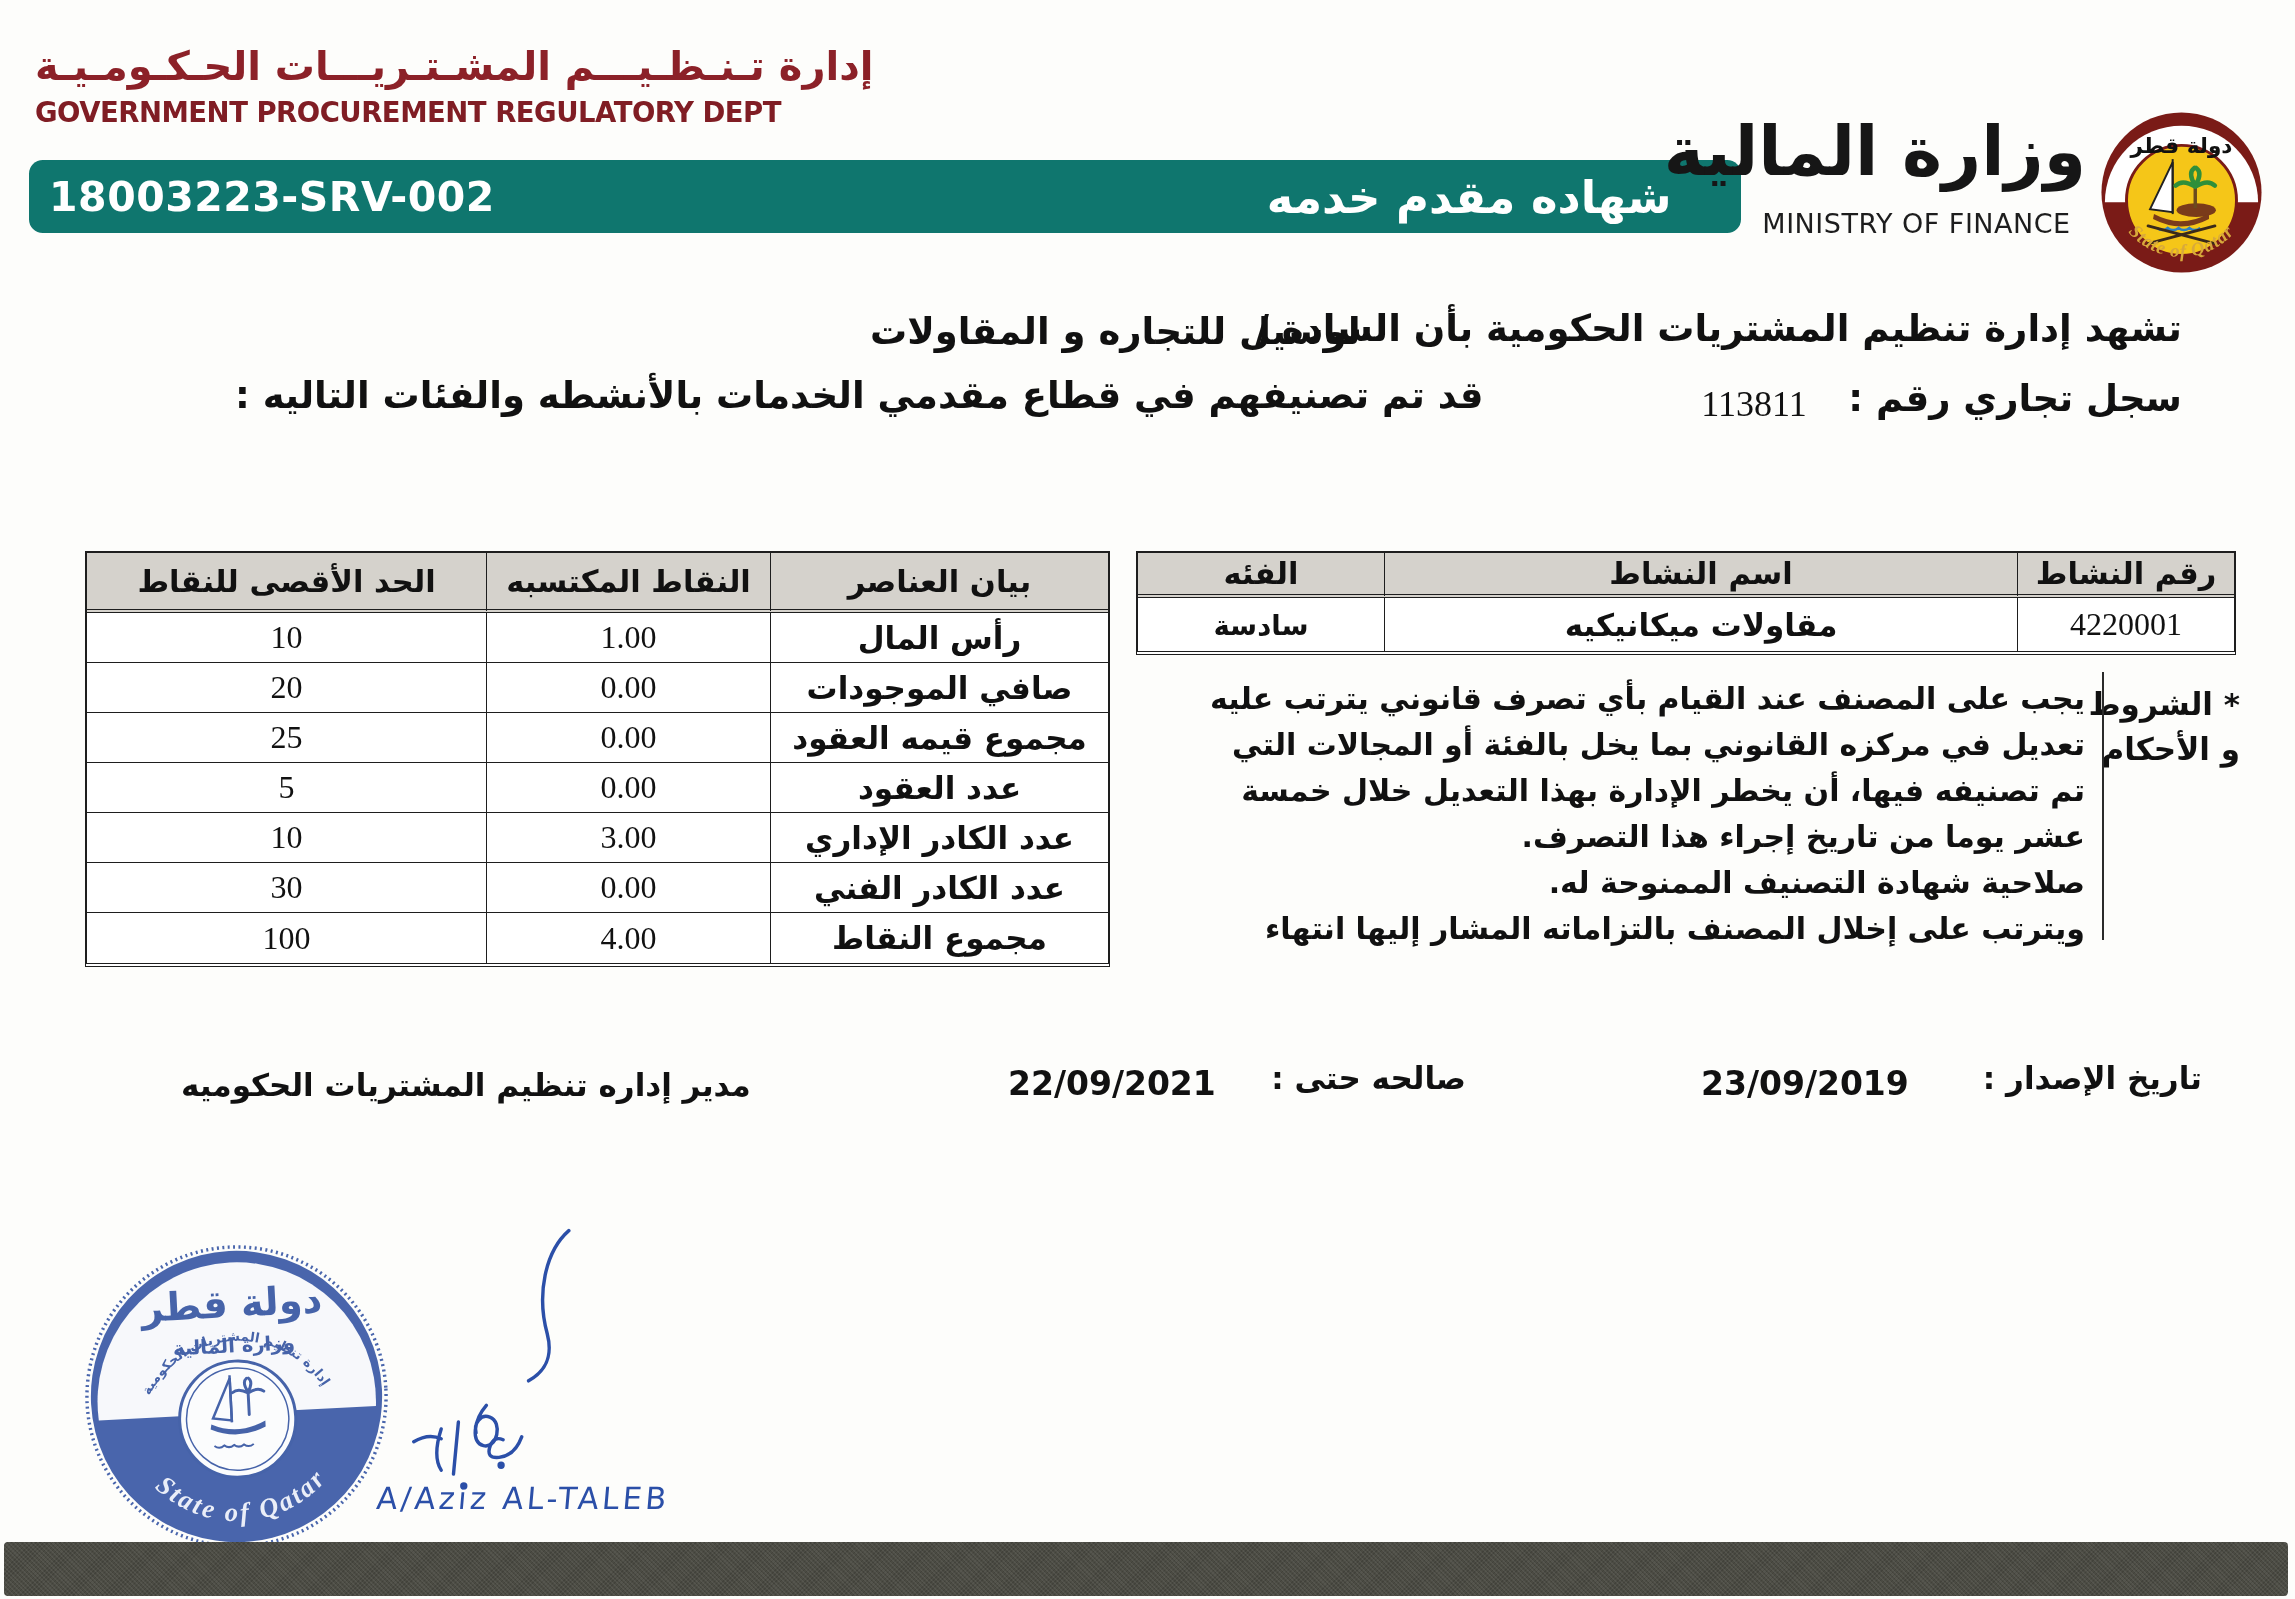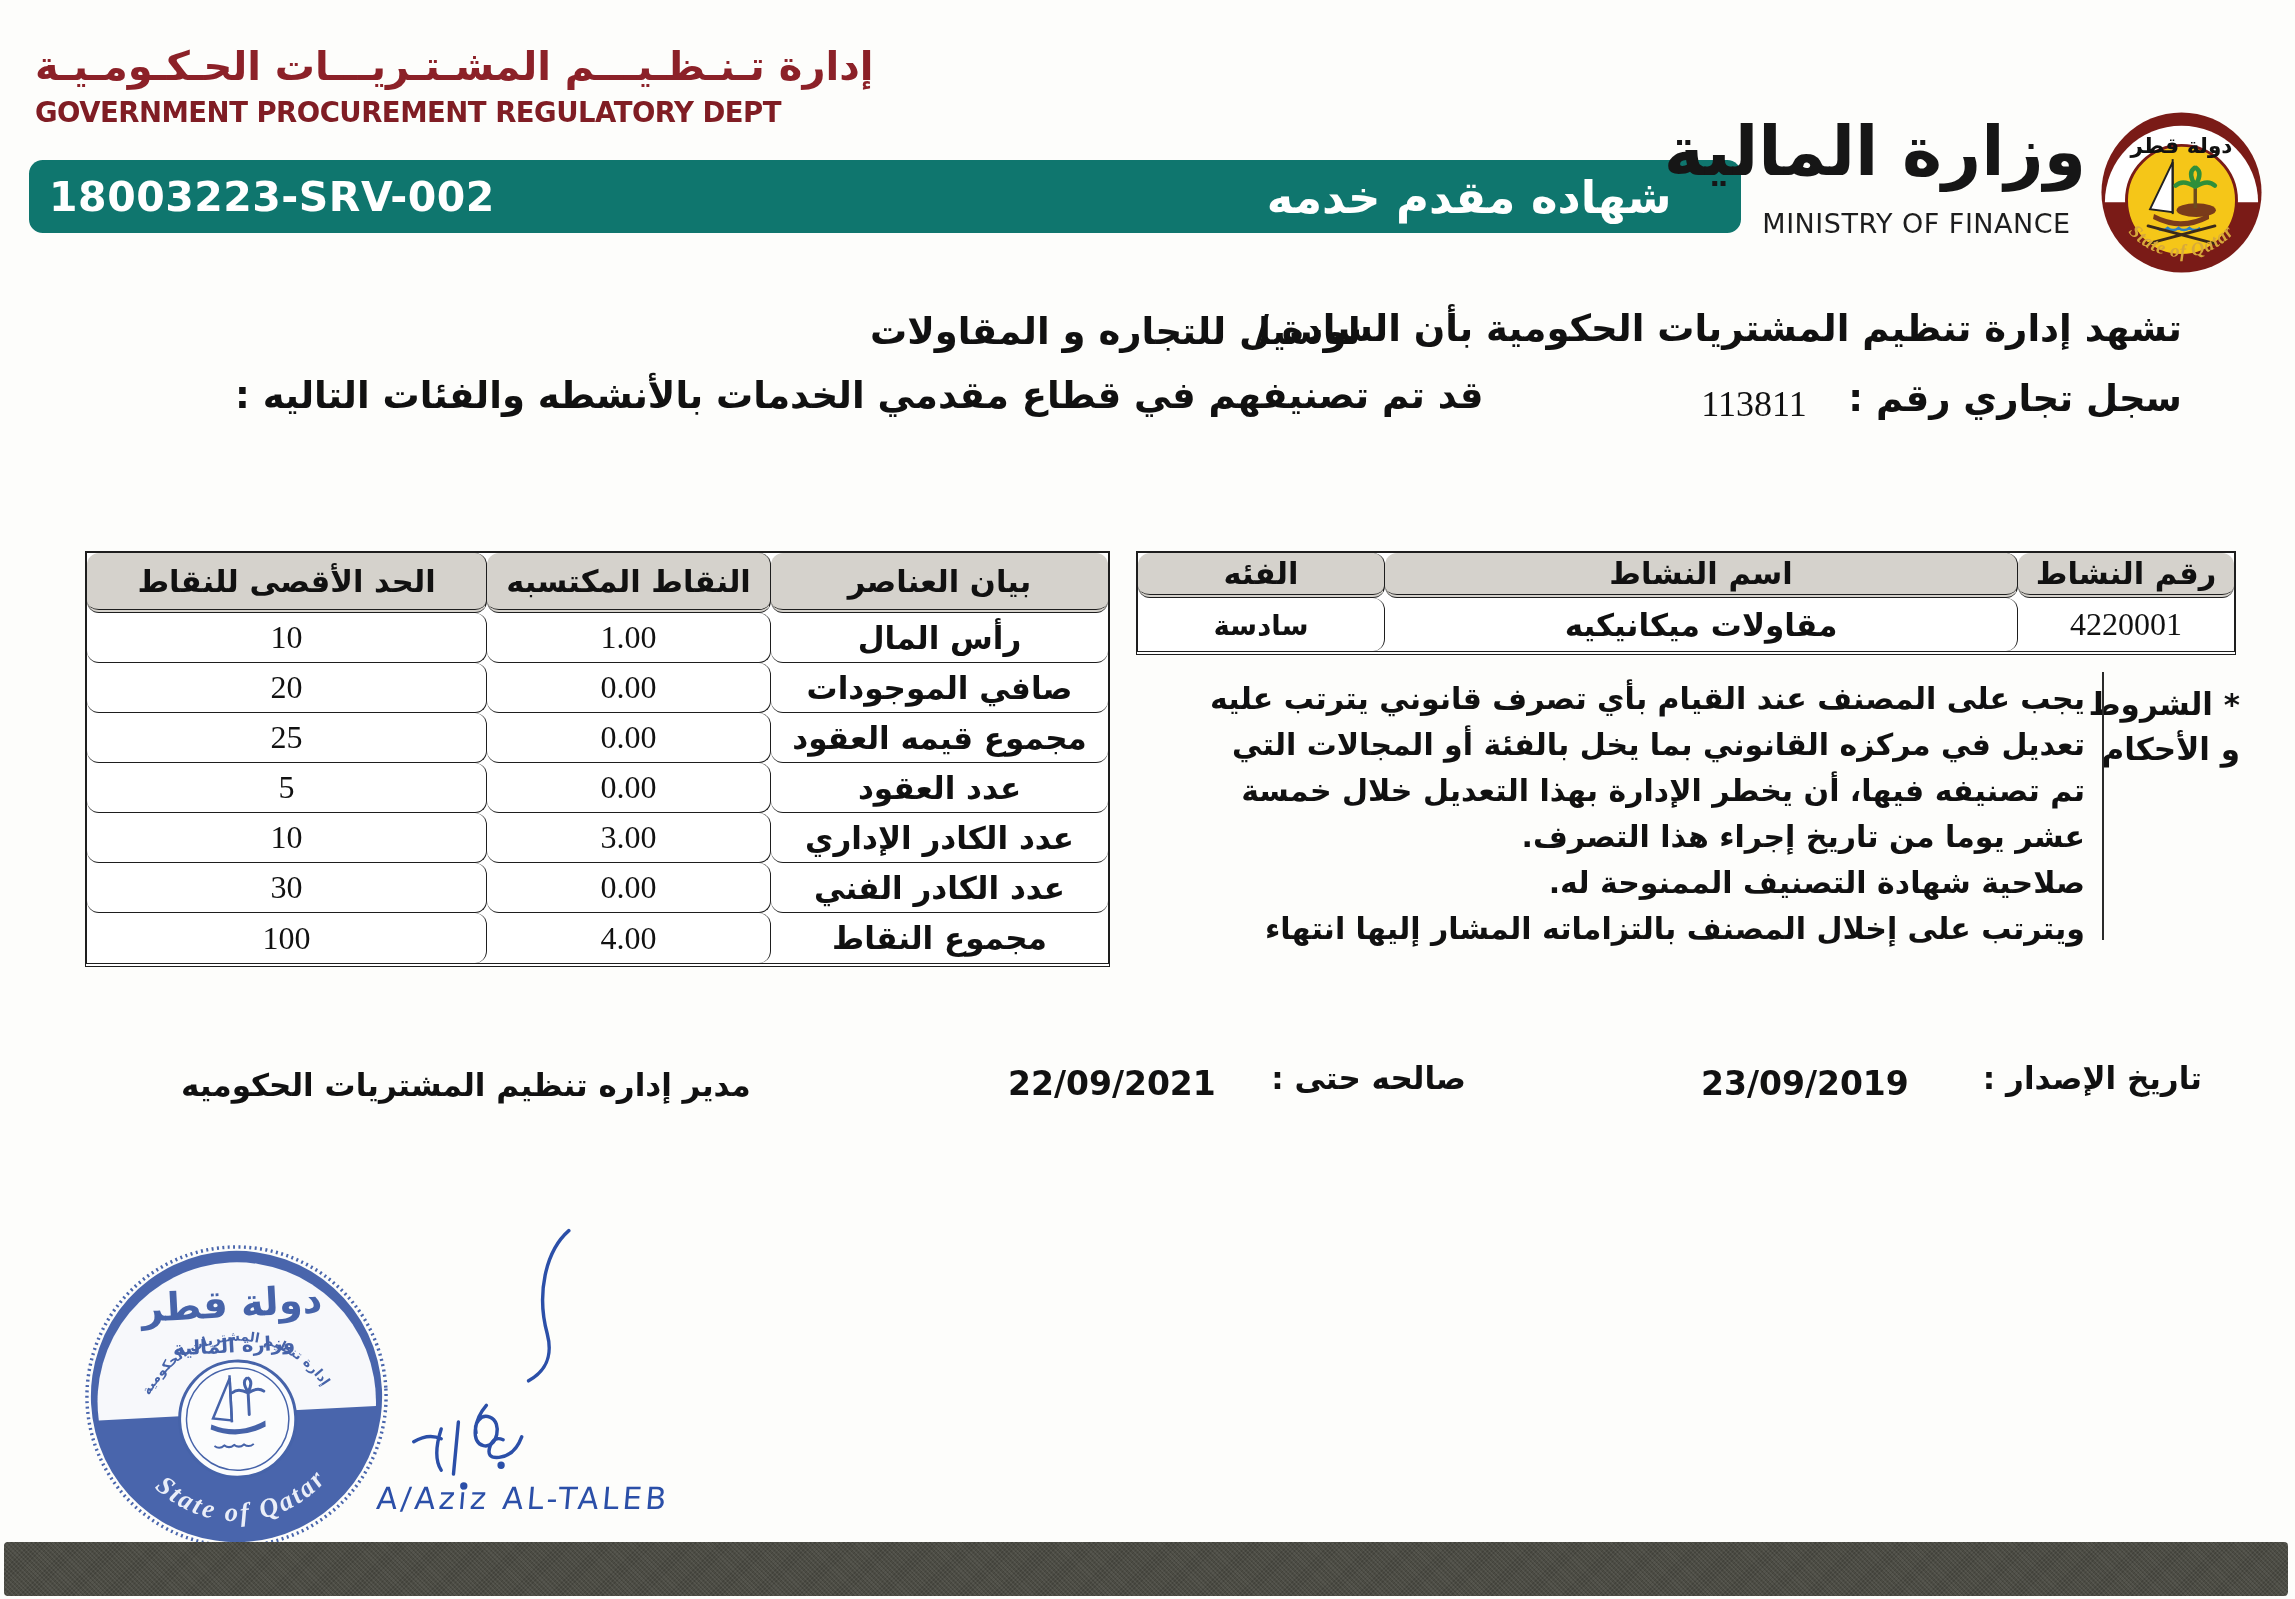--- a/index.html
+++ b/index.html
@@ -54,21 +54,21 @@
   }
   .intro-line2{position:absolute;left:235px;top:374px;font-size:37px;font-weight:700;white-space:nowrap;}
   
   .tbl{
     position:absolute;display:grid;background:#fff;
     border:2.5px solid #1e1e1e;border-bottom:4.9px double #1e1e1e;
   }
   .tbl>div{
     border-right:1.5px solid #1e1e1e;border-bottom:1.5px solid #1e1e1e;
     display:flex;align-items:center;justify-content:center;
-    padding:0 4px;box-sizing:border-box;text-align:right;border-radius:12px;
+    padding:0 4px;box-sizing:border-box;text-align:right;
   }
   .tbl>div:nth-child(3n){border-right:none;}
   .tbl>div.lastrow{border-bottom:none;}
   .tbl>div.h{
     background:#d5d2cc;font-weight:700;font-size:30.5px;
     border-bottom:4.4px double #1e1e1e;
   }
   .activity-tbl{
     left:1136px;top:551px;
     grid-template-columns:247px 633px 216px;

